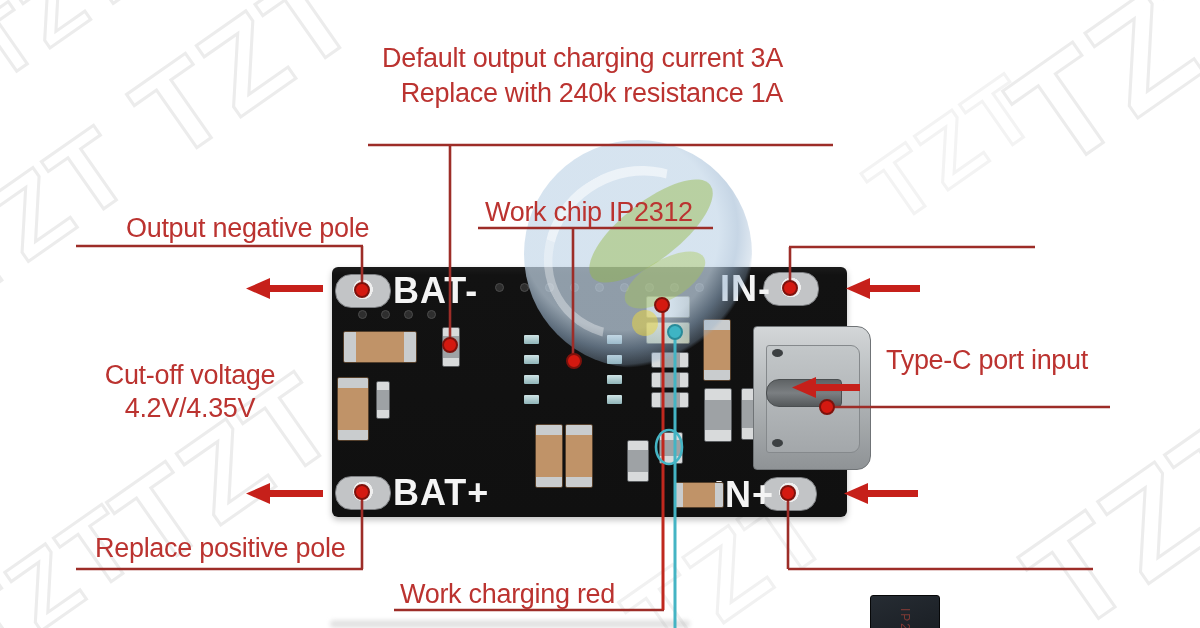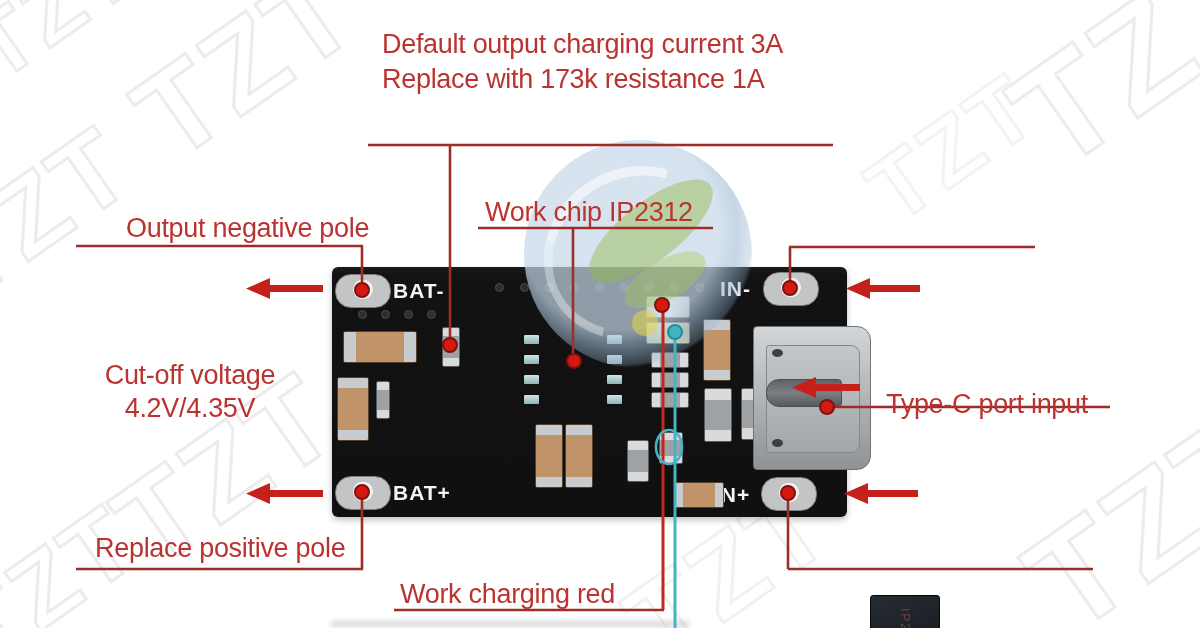--- a/index.html
+++ b/index.html
@@ -24,21 +24,21 @@
     position:absolute;left:332px;top:267px;width:515px;height:250px;
     background:linear-gradient(180deg,#1b1b1b 0,#121212 8px,#101010 100%);
     border-radius:6px;box-shadow:0 3px 6px rgba(0,0,0,0.25);
   }
   .pad{
     position:absolute;background:radial-gradient(circle at 50% 45%,#efefef 0 30%,#c2c4c6 31% 100%);
     border-radius:16px;border:1px solid #7d7f82;
   }
   .silk{
     position:absolute;color:#f4f4f4;font-weight:bold;letter-spacing:1px;
-    font-size:21px;line-height:29px;
+    font-size:36px;line-height:29px;
   }
   .via{position:absolute;width:7px;height:7px;border-radius:50%;
     background:#2e2e2e;border:1px solid #4c4c4c;}
   .cap{position:absolute;border-radius:2px;}
   .cap.h{background:linear-gradient(to right,#c9ccce 0 16%,#c09368 16% 84%,#c9ccce 84% 100%);border:1px solid #55402c;}
   .cap.v{background:linear-gradient(to bottom,#c9ccce 0 16%,#c09368 16% 84%,#c9ccce 84% 100%);border:1px solid #55402c;}
   .res{position:absolute;border-radius:2px;background:linear-gradient(to bottom,#d8dadb 0 22%,#9ea2a5 22% 78%,#d8dadb 78% 100%);border:1px solid #5a5d60;}
   .res.h{background:linear-gradient(to right,#d8dadb 0 22%,#9ea2a5 22% 78%,#d8dadb 78% 100%);}
   #chip{
     position:absolute;left:538px;top:328px;width:68px;height:86px;
@@ -235,36 +235,36 @@
       <circle cx="362" cy="492" r="7"></circle>
       <circle cx="788" cy="493" r="7"></circle>
       <circle cx="827" cy="407" r="7"></circle>
       <circle cx="574" cy="361" r="7"></circle>
       <circle cx="450" cy="345" r="7"></circle>
       <circle cx="662" cy="305" r="7"></circle>
     </g>
     <circle cx="675" cy="332" r="7" fill="#3eb4c4" stroke="#2a8a98" stroke-width="2"></circle>
   </svg>
 
-  <div class="ann" style="left:382px;top:27px;">
+  <div class="ann" style="left:382px;top:41px;text-align:right;">
     <div>Default output charging current 3A</div>
-    <div>Replace with 173k resistance 1A</div>
+    <div>Replace with 240k resistance 1A</div>
   </div>
 
   <div class="ann" style="left:88px;top:211px;margin-left:38px;">Output negative pole</div>
 
   <div class="ann" style="left:485px;top:195px;">Work chip IP2312</div>
 
 
   <div class="ann center" style="left:70px;top:359px;width:240px;line-height:33px;">
     <div>Cut-off voltage</div>
     <div>4.2V/4.35V</div>
   </div>
 
-  <div class="ann center" style="left:862px;top:344px;width:250px;line-height:32px;margin-top:44px;">
+  <div class="ann center" style="left:862px;top:344px;width:250px;line-height:32px;">
     <div>Type-C port input</div>
   </div>
 
   <div class="ann" style="left:95px;top:531px;">Replace positive pole</div>
 
 
   <div class="ann" style="left:400px;top:577px;">Work charging red</div>
 
 </div>
 

